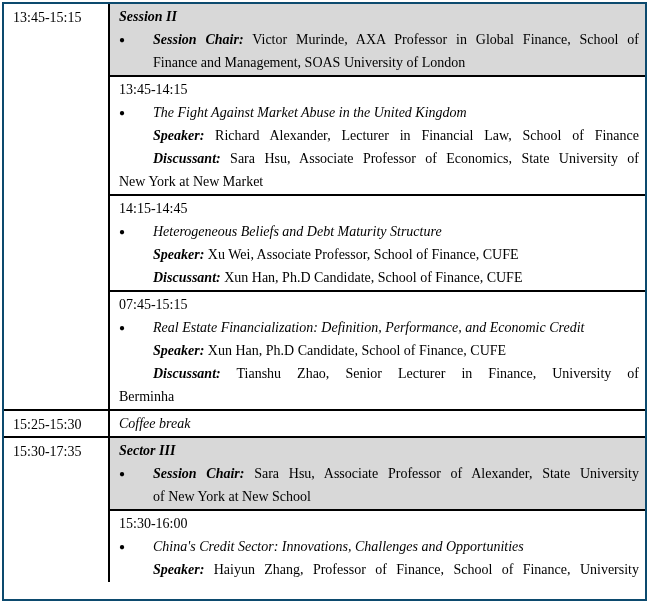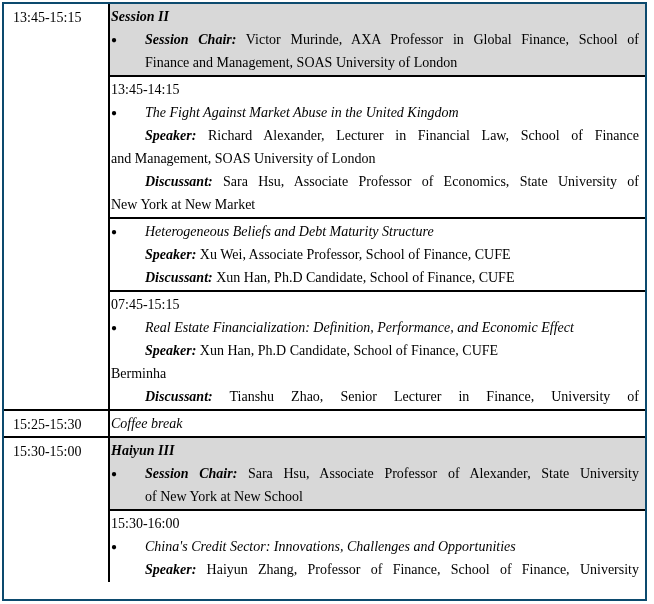--- a/index.html
+++ b/index.html
@@ -23,21 +23,21 @@
   .trow { display: flex; border-bottom: 2px solid #000000; }
   .trow.last { border-bottom: none; }
   .tcell.time {
     width: 106px;
     flex: 0 0 106px;
     border-right: 2px solid #000000;
     padding: 2px 2px 0 9px;
     background: #ffffff;
   }
   .tcell.content { flex: 1; min-width: 0; }
-  .block { padding: 1px 6px 1px 1px; }
+  .block { padding: 1px 6px 1px 9px; }
   .block.bb { border-bottom: 2px solid #000000; }
   .block.gray { background: #d8d8d8; }
   .line { line-height: 23px; height: 23px; overflow: hidden; }
   .ind { padding-left: 34px; position: relative; }
   .jl { text-align: justify; text-align-last: justify; }
   .bi { font-weight: bold; font-style: italic; }
   .i { font-style: italic; font-family: Liberation Serif, serif; }
   .bullet {
     position: absolute;
     left: 0; top: 0;
@@ -62,61 +62,61 @@
       <div class="block gray bb">
         <div class="line"><span class="bi">Session II</span></div>
         <div class="line ind jl"><span class="bullet">●</span><span class="bi">Session Chair:</span><span> Victor Murinde, AXA Professor in Global Finance, School of</span></div>
         <div class="line ind">Finance and Management, SOAS University of London</div>
       </div>
 
       <div class="block bb">
         <div class="line">13:45-14:15</div>
         <div class="line ind"><span class="bullet">●</span><span class="i">The Fight Against Market Abuse in the United Kingdom</span></div>
         <div class="line ind jl"><span class="bi">Speaker:</span><span> Richard Alexander, Lecturer in Financial Law, School of Finance</span></div>
-        <div class="line">and Management, SOAS University of London</div>
         <div class="line ind jl"><span class="bi">Discussant:</span><span> Sara Hsu, Associate Professor of Economics, State University of</span></div>
         <div class="line">New York at New Market</div>
       </div>
 
       <div class="block bb">
+        <div class="line">14:15-14:45</div>
         <div class="line ind"><span class="bullet">●</span><span class="i">Heterogeneous Beliefs and Debt Maturity Structure</span></div>
         <div class="line ind"><span class="bi">Speaker:</span><span> Xu Wei, Associate Professor, School of Finance, CUFE</span></div>
         <div class="line ind"><span class="bi">Discussant:</span><span> Xun Han, Ph.D Candidate, School of Finance, CUFE</span></div>
       </div>
 
       <div class="block">
         <div class="line">07:45-15:15</div>
-        <div class="line ind"><span class="bullet">●</span><span class="i">Real Estate Financialization: Definition, Performance, and Economic Effect</span></div>
+        <div class="line ind"><span class="bullet">●</span><span class="i">Real Estate Financialization: Definition, Performance, and Economic Credit</span></div>
         <div class="line ind"><span class="bi">Speaker:</span><span> Xun Han, Ph.D Candidate, School of Finance, CUFE</span></div>
+        <div class="line ind jl"><span class="bi">Discussant:</span><span> Tianshu Zhao, Senior Lecturer in Finance, University of</span></div>
         <div class="line">Berminha</div>
-        <div class="line ind jl"><span class="bi">Discussant:</span><span> Tianshu Zhao, Senior Lecturer in Finance, University of</span></div>
       </div>
 
     </div>
   </div>
 
   <div class="trow">
     <div class="tcell time">
       <div class="time-text">15:25-15:30</div>
     </div>
     <div class="tcell content">
       <div class="block">
         <div class="line"><span class="i">Coffee break</span></div>
       </div>
     </div>
   </div>
 
   <div class="trow last">
     <div class="tcell time">
-      <div class="time-text">15:30-15:00</div>
+      <div class="time-text">15:30-17:35</div>
     </div>
     <div class="tcell content">
 
       <div class="block gray bb">
-        <div class="line"><span class="bi">Haiyun III</span></div>
+        <div class="line"><span class="bi">Sector III</span></div>
         <div class="line ind jl"><span class="bullet">●</span><span class="bi">Session Chair:</span><span> Sara Hsu, Associate Professor of Alexander, State University</span></div>
         <div class="line ind">of New York at New School</div>
       </div>
 
       <div class="block">
         <div class="line">15:30-16:00</div>
         <div class="line ind"><span class="bullet">●</span><span class="i">China's Credit Sector: Innovations, Challenges and Opportunities</span></div>
         <div class="line ind jl"><span class="bi">Speaker:</span><span> Haiyun Zhang, Professor of Finance, School of Finance, University</span></div>
       </div>
 

